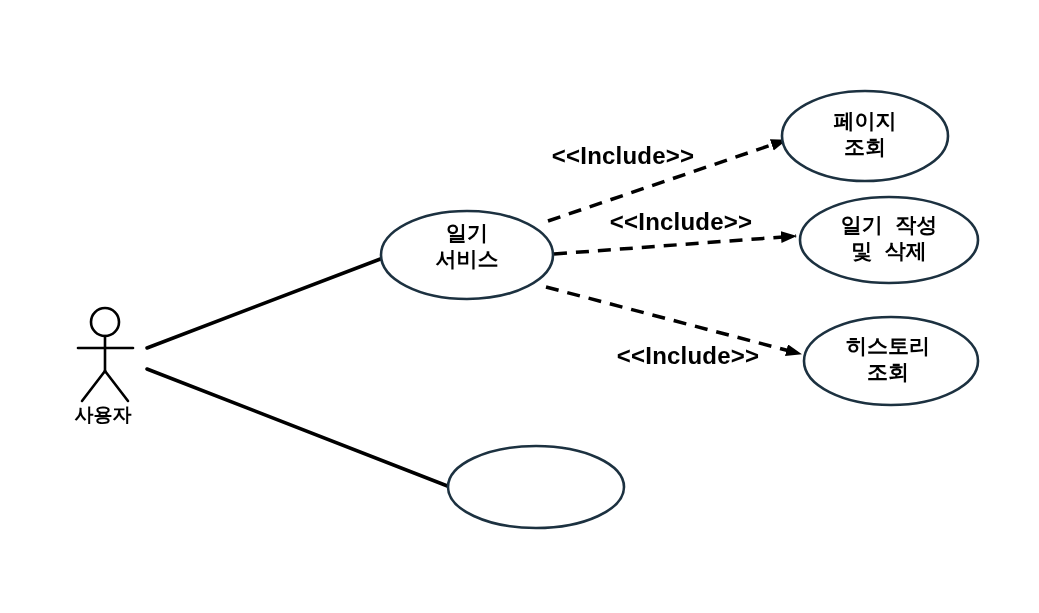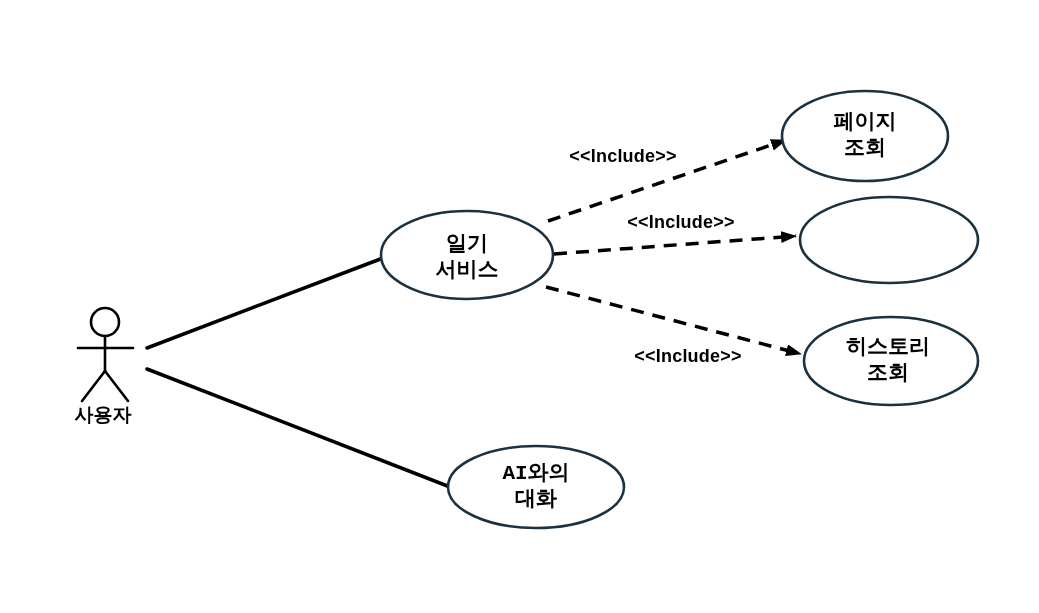--- a/index.html
+++ b/index.html
@@ -31,21 +31,21 @@
   }
   .uc-label {
     font-size: 21px;
     line-height: 26px;
   }
   .uc-line {
     display: block;
     font-family: Liberation Mono, monospace;
   }
   .include-label {
-    font-size: 18px;
+    font-size: 24px;
     letter-spacing: 0.2px;
   }
   .actor-label {
     font-size: 19px;
   }
 </style>
 </head>
 <body>
 
 <div class="canvas">
@@ -74,38 +74,38 @@
 
     <ellipse cx="467" cy="255" rx="86" ry="44" fill="#ffffff" stroke="#1c3140" stroke-width="2.6"></ellipse>
     <ellipse cx="865" cy="136" rx="83" ry="45" fill="#ffffff" stroke="#1c3140" stroke-width="2.6"></ellipse>
     <ellipse cx="889" cy="240" rx="89" ry="43" fill="#ffffff" stroke="#1c3140" stroke-width="2.6"></ellipse>
     <ellipse cx="891" cy="361" rx="87" ry="44" fill="#ffffff" stroke="#1c3140" stroke-width="2.6"></ellipse>
     <ellipse cx="536" cy="487" rx="88" ry="41" fill="#ffffff" stroke="#1c3140" stroke-width="2.6"></ellipse>
   </svg>
 
   <div class="label actor-label" style="left:103px; top:415px;text-align:center;">사용자</div>
 
-  <div class="label uc-label" style="left:467px; top:258px;">
+  <div class="label uc-label" style="left:467px; top:248px;">
     <span class="uc-line">일기</span>
     <span class="uc-line">서비스</span>
   </div>
 
   <div class="label uc-label" style="left:865px; top:136px;">
     <span class="uc-line">페이지</span>
     <span class="uc-line">조회</span>
   </div>
 
+  <div class="label uc-label" style="left:889px; top:240px;">
+    <span class="uc-line">일기 작성</span>
+    <span class="uc-line">및 삭제</span>
+  </div>
 
   <div class="label uc-label" style="left:888px; top:361px;">
     <span class="uc-line">히스토리</span>
     <span class="uc-line">조회</span>
   </div>
 
-  <div class="label uc-label" style="left:536px; top:487px;">
-    <span class="uc-line">AI와의</span>
-    <span class="uc-line">대화</span>
-  </div>
 
   <div class="label include-label" style="left:623px; top:156px;">&lt;&lt;Include&gt;&gt;</div>
   <div class="label include-label" style="left:681px; top:222px;">&lt;&lt;Include&gt;&gt;</div>
   <div class="label include-label" style="left:688px; top:356px;">&lt;&lt;Include&gt;&gt;</div>
 
 </div>
 
 </body></html>

